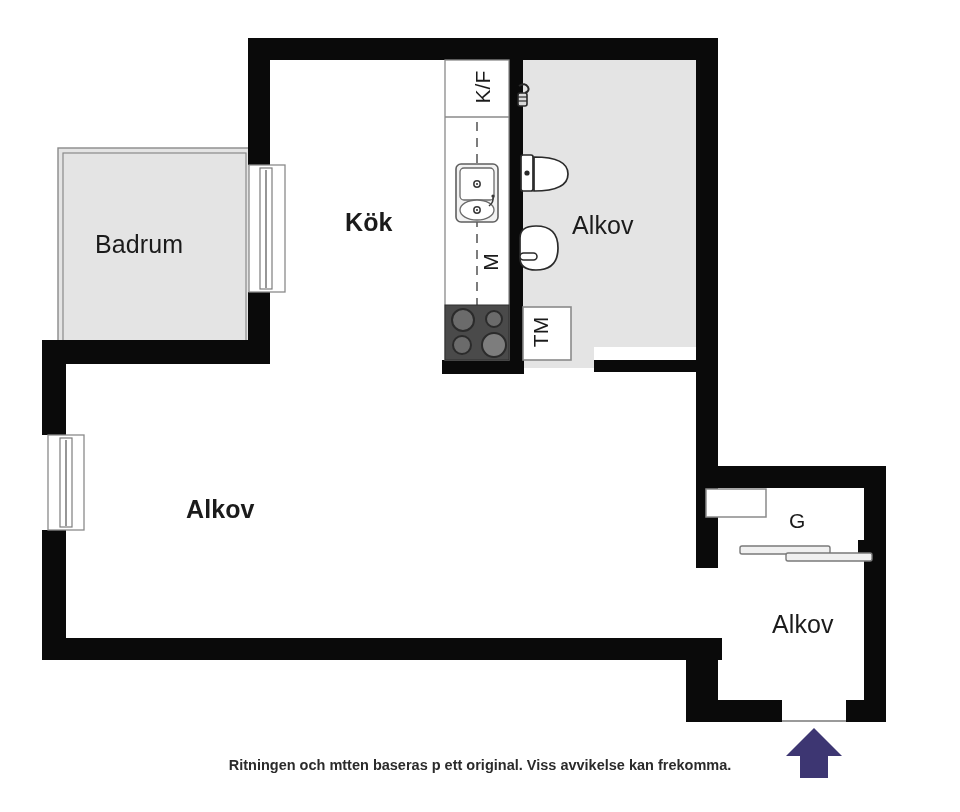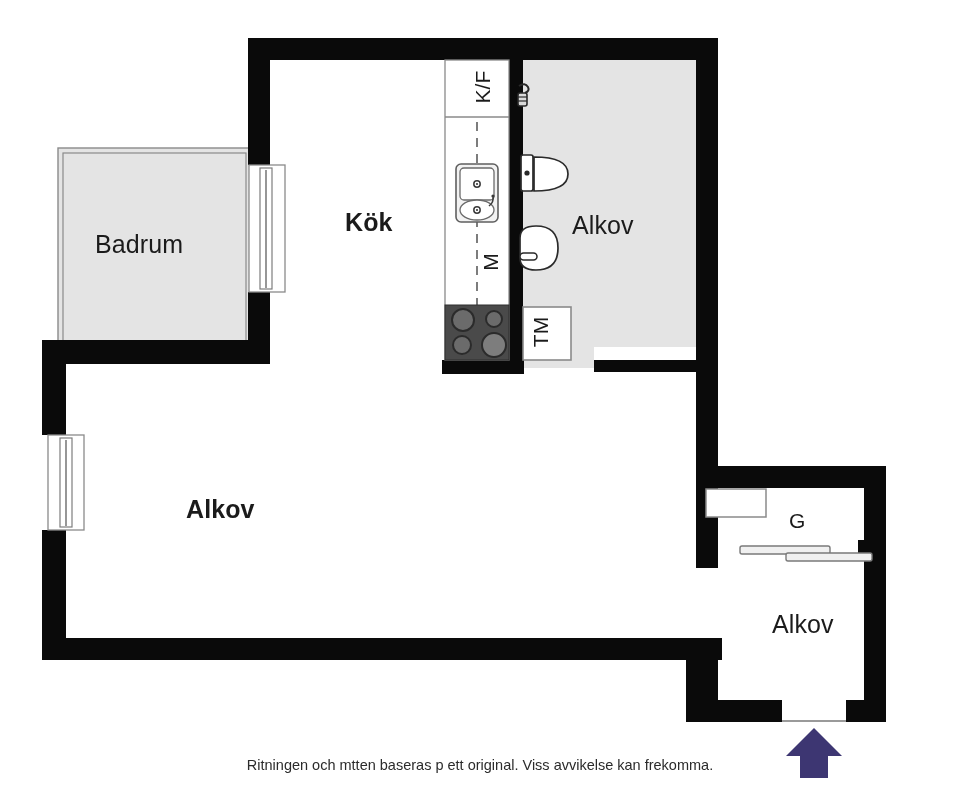--- a/index.html
+++ b/index.html
@@ -44,20 +44,21 @@
   }
   #footer-note {
     position: absolute;
     left: 0;
     top: 757px;
     width: 960px;
     text-align: center;
     font-size: 14.5px;
     color: #2b2b2b;
     font-family: "Liberation Sans", sans-serif;
+    font-weight: bold;
   }
 </style>
 </head>
 <body>
 
 <div id="floorplan-root">
 
   <svg id="plan-svg" viewBox="0 0 960 812">
 
     <g>

